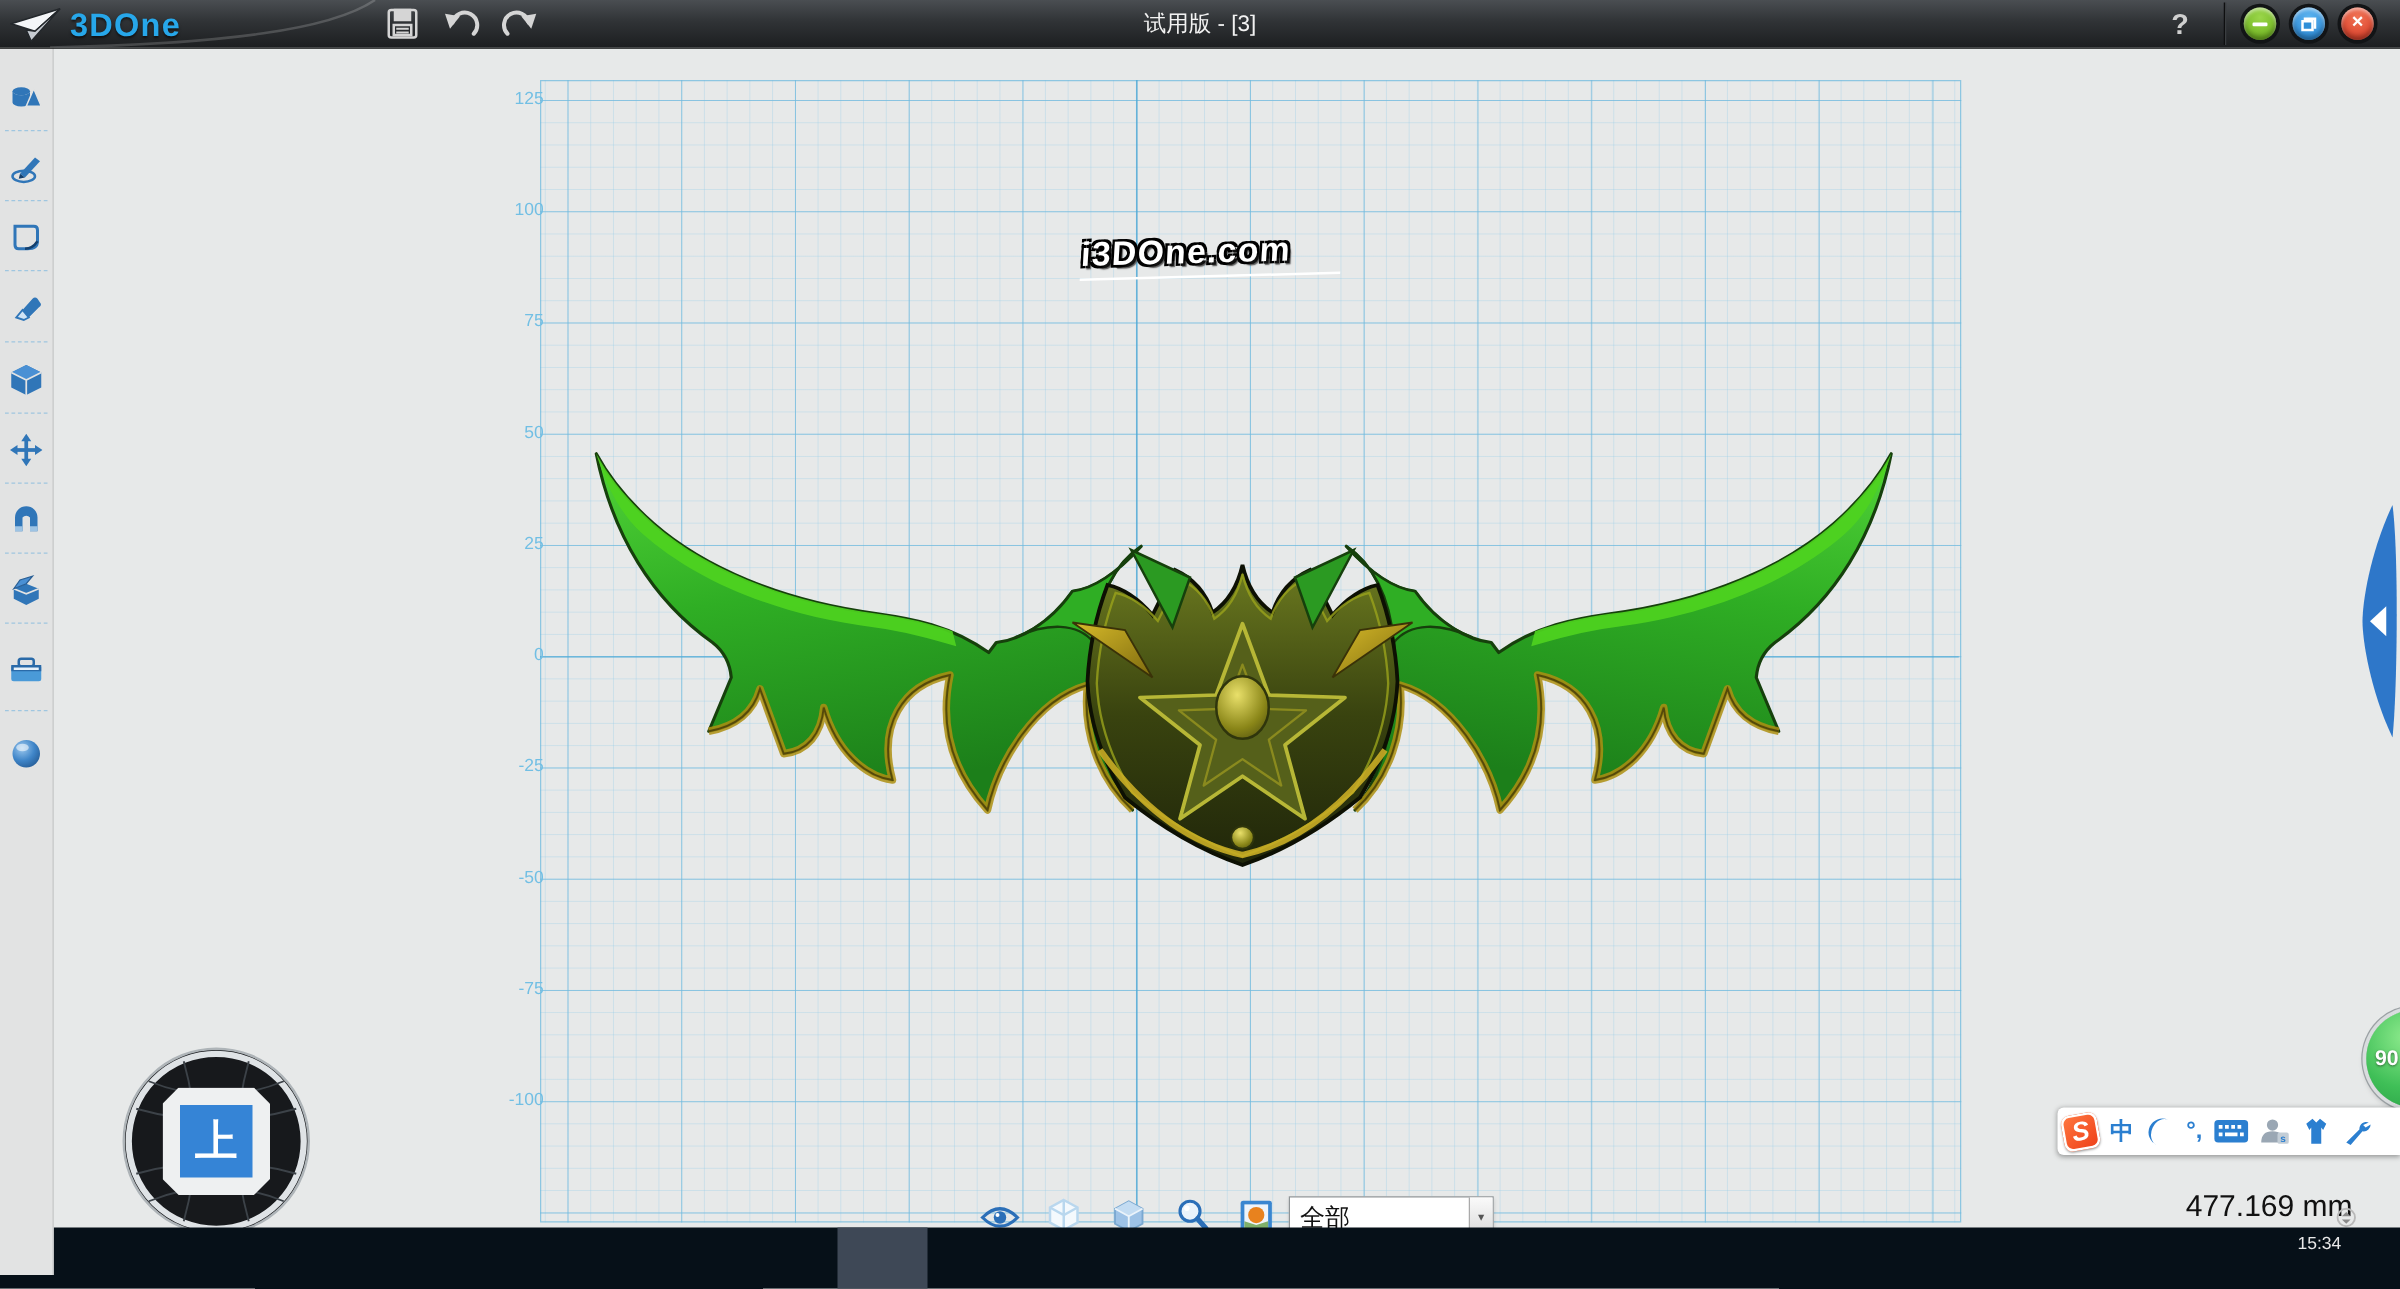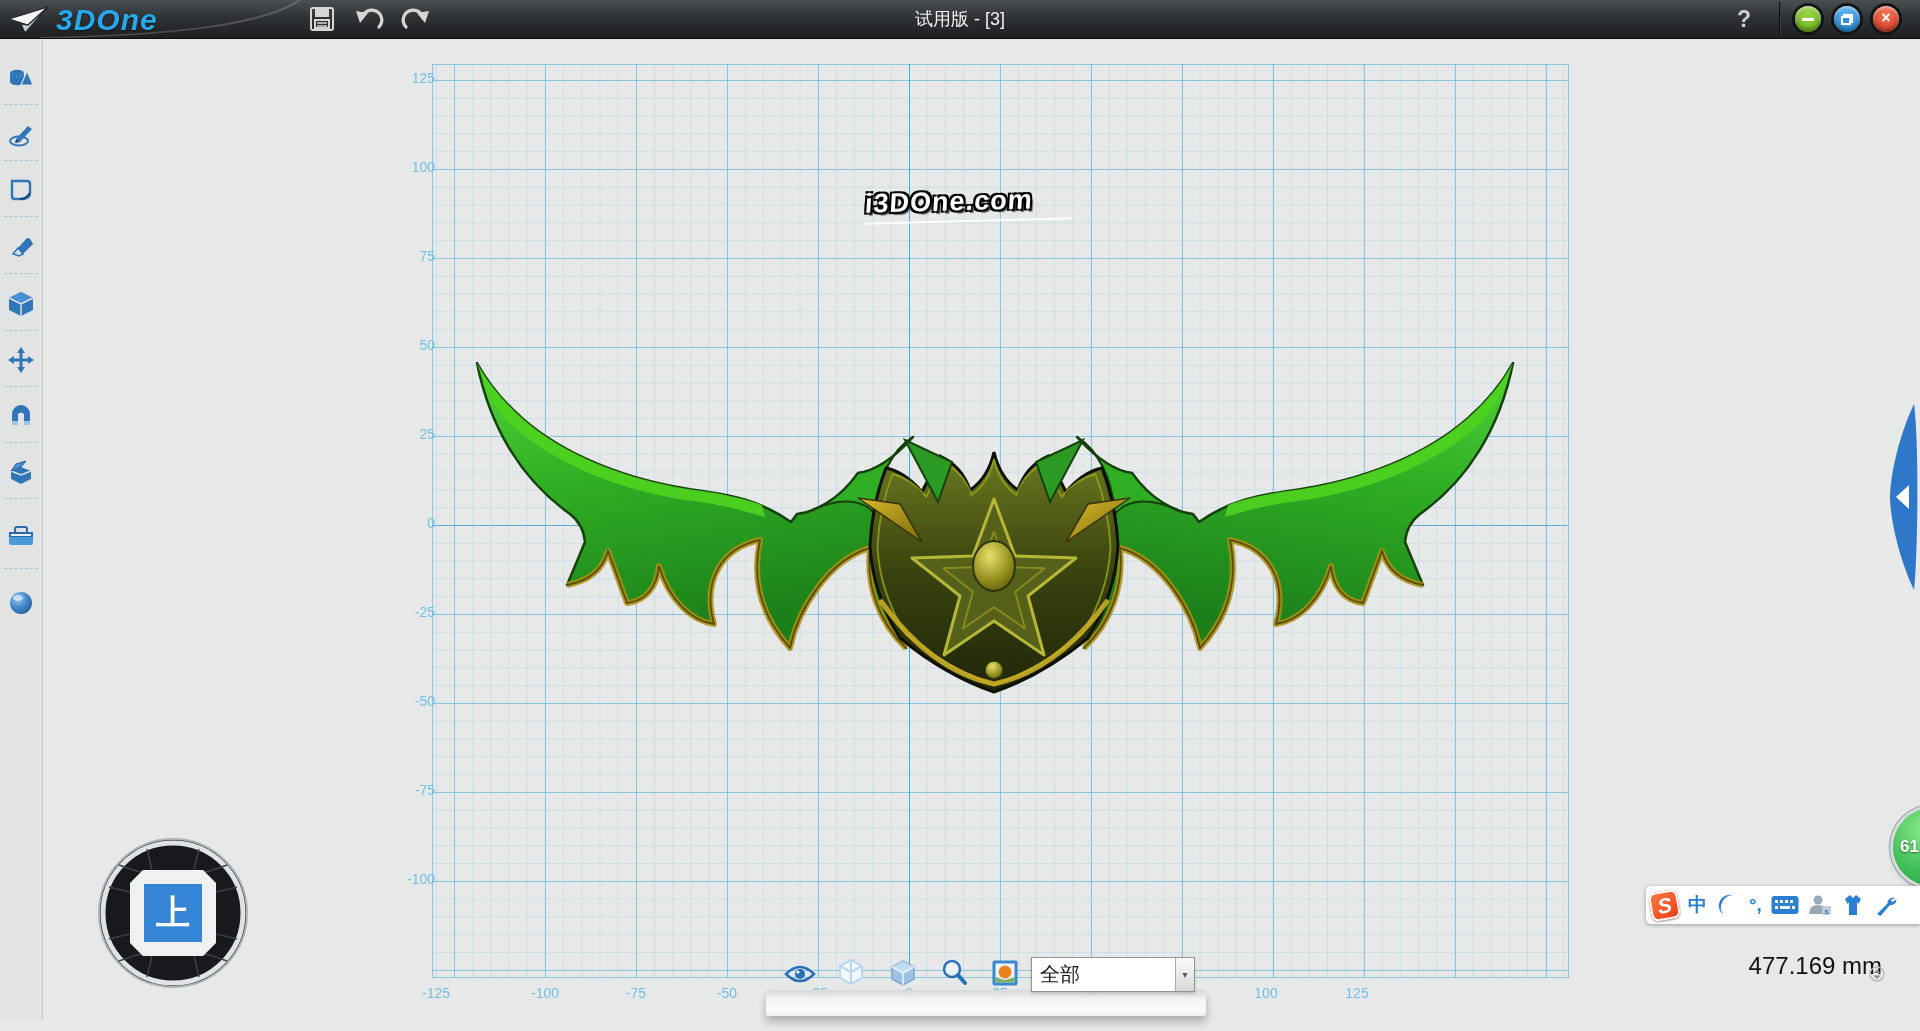--- a/index.html
+++ b/index.html
@@ -4,21 +4,21 @@
 <style>
   html,body{margin:0;padding:0;}
   body{width:1920px;height:1031px;overflow:hidden;font-family:"Liberation Sans","DejaVu Sans",sans-serif;background:#e7e9e9;position:relative;}
   #stage{position:absolute;inset:0;width:1920px;height:1031px;}
 
   
   .topbar{position:absolute;left:0;top:0;width:1920px;height:38px;
     background:linear-gradient(180deg,#4a4e52 0%,#303336 45%,#1c1e20 100%);
     border-bottom:1px solid #0b0c0d;z-index:50;}
   .topbar .logo-wrap{position:absolute;left:8px;top:3px;height:34px;display:flex;align-items:center;gap:6px;}
-  .logo-text{font-size:30px;font-weight:bold;font-style:italic;color:#27a7ea;letter-spacing:1px;
+  .logo-text{font-size:26px;font-weight:bold;color:#27a7ea;letter-spacing:1px;
     text-shadow:0 1px 2px rgba(0,0,0,.6);}
   .swoosh{position:absolute;left:0;top:0;width:320px;height:38px;pointer-events:none;}
   .tb-icons{position:absolute;left:305px;top:5px;display:flex;gap:13px;align-items:center;height:28px;}
   .tb-btn{width:34px;height:28px;display:flex;align-items:center;justify-content:center;cursor:pointer;}
   .title{position:absolute;left:0;right:0;top:0;height:38px;line-height:38px;text-align:center;
     color:#f2f2f2;font-size:18px;}
   .help{position:absolute;left:1728px;top:0;width:32px;height:38px;line-height:38px;text-align:center;
     color:#cfcfcf;font-size:23px;font-weight:bold;}
   .winsep{position:absolute;left:1779px;top:2px;width:1px;height:34px;background:#0e0f10;box-shadow:1px 0 0 #3a3d40;}
   .winbtns{position:absolute;left:1795px;top:6px;display:flex;gap:13px;}
@@ -403,21 +403,21 @@
         </svg>
     </div>
   </div>
 
   <svg class="side-tab" viewBox="0 0 32 186">
     <path d="M26 0 C8 38 2 78 2 93 C2 108 8 148 26 186 C30 148 31 38 26 0 Z" fill="#2e77c9"></path>
     <polygon points="8,93 21,81 21,105" fill="#fff"></polygon>
   </svg>
 
   <div class="badge69">
-    <span>61</span>
+    <span>90</span>
   </div>
 
   <div class="ime">
     <div class="slogo">S</div>
     <span class="itxt">中</span>
     <span class="iicon">
       <svg width="24" height="24" viewBox="0 0 24 24">
           <path d="M14 1 A11 11 0 1 0 14 23 A8.5 11 0 1 1 14 1 Z" fill="#2b7fd0" transform="rotate(25 12 12)"></path>
         </svg>
     </span>
@@ -456,14 +456,18 @@
     </span>
   </div>
 
   <div class="measure">477.169 mm</div>
   <svg class="spinner" width="16" height="18" viewBox="0 0 16 18">
       <circle cx="8" cy="9" r="7" fill="none" stroke="#b9b9b9" stroke-width="1.5"></circle>
       <polygon points="4.5,8 11.5,8 8,4.5" fill="#8a8a8a"></polygon>
       <polygon points="4.5,10.5 11.5,10.5 8,14" fill="#8a8a8a"></polygon>
     </svg>
 
+  <div class="taskbar">
+    <div class="seg"></div>
+    <div class="clock">15:34</div>
+  </div>
 
 </div>
 
 </body></html>

